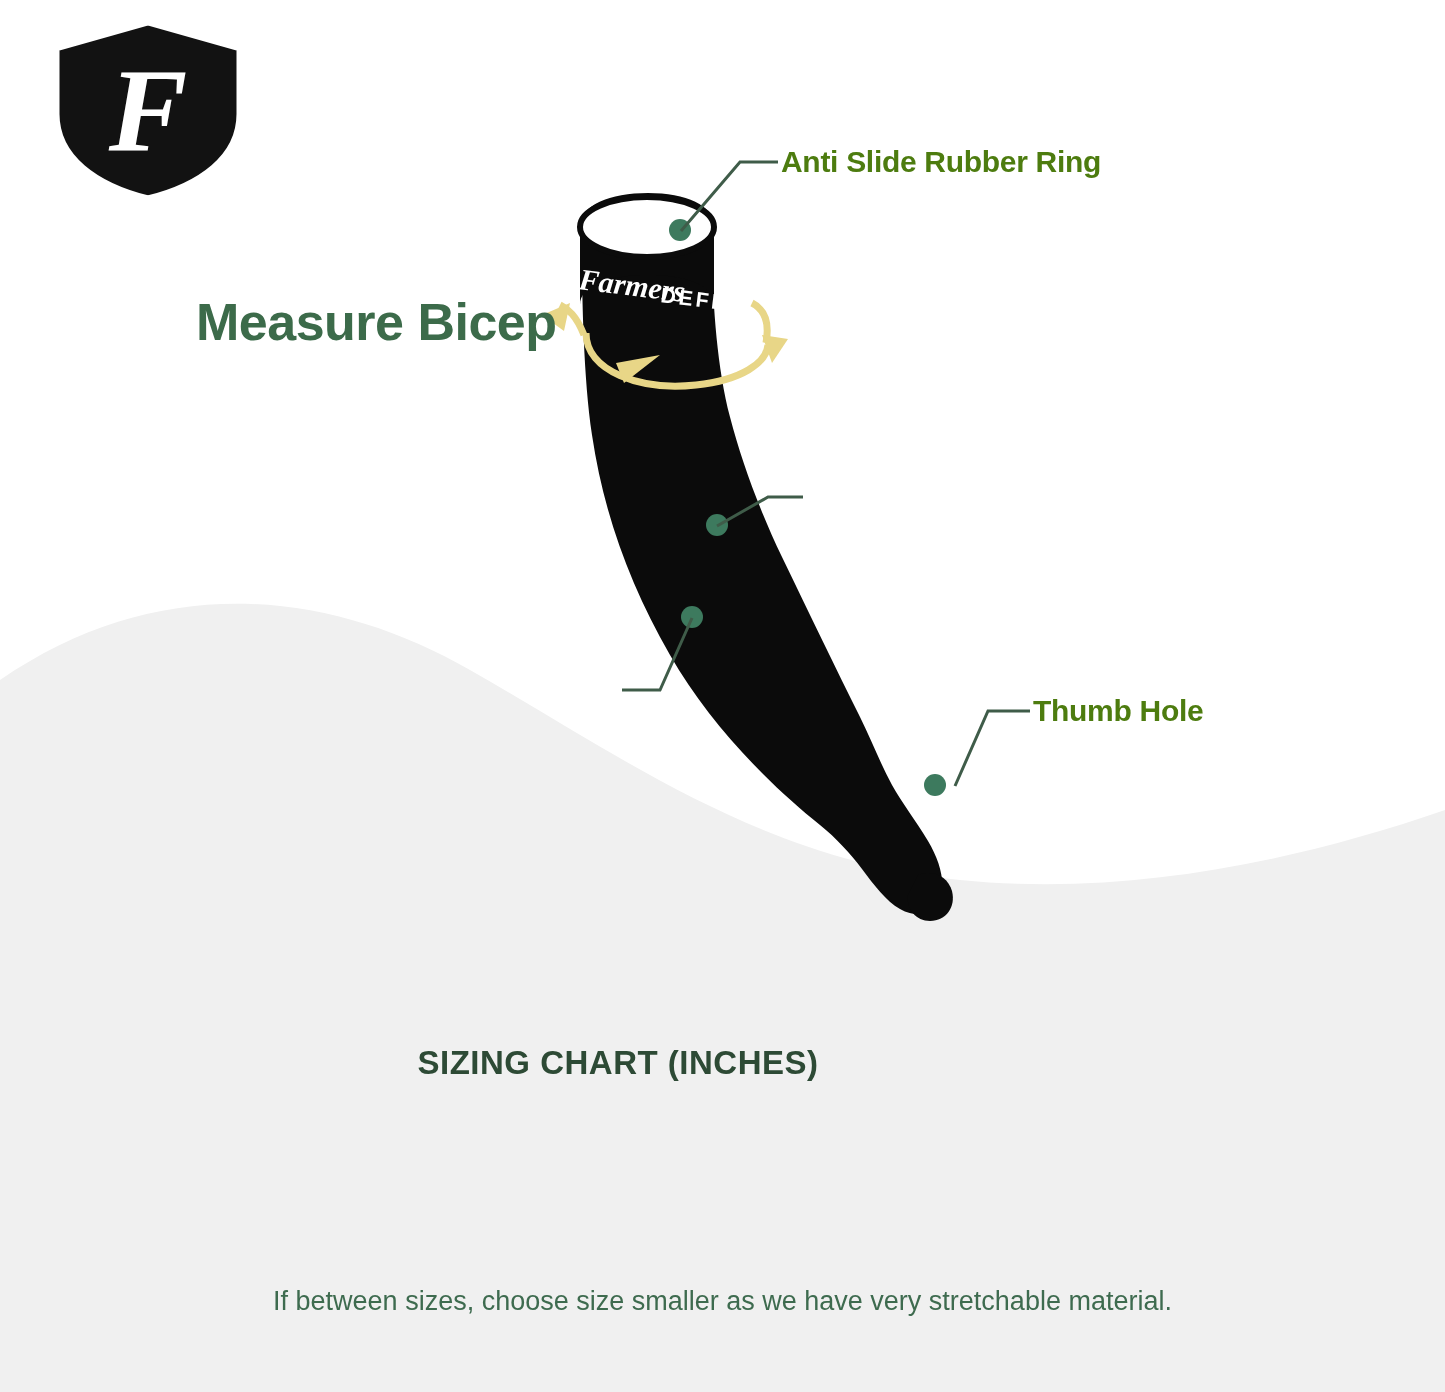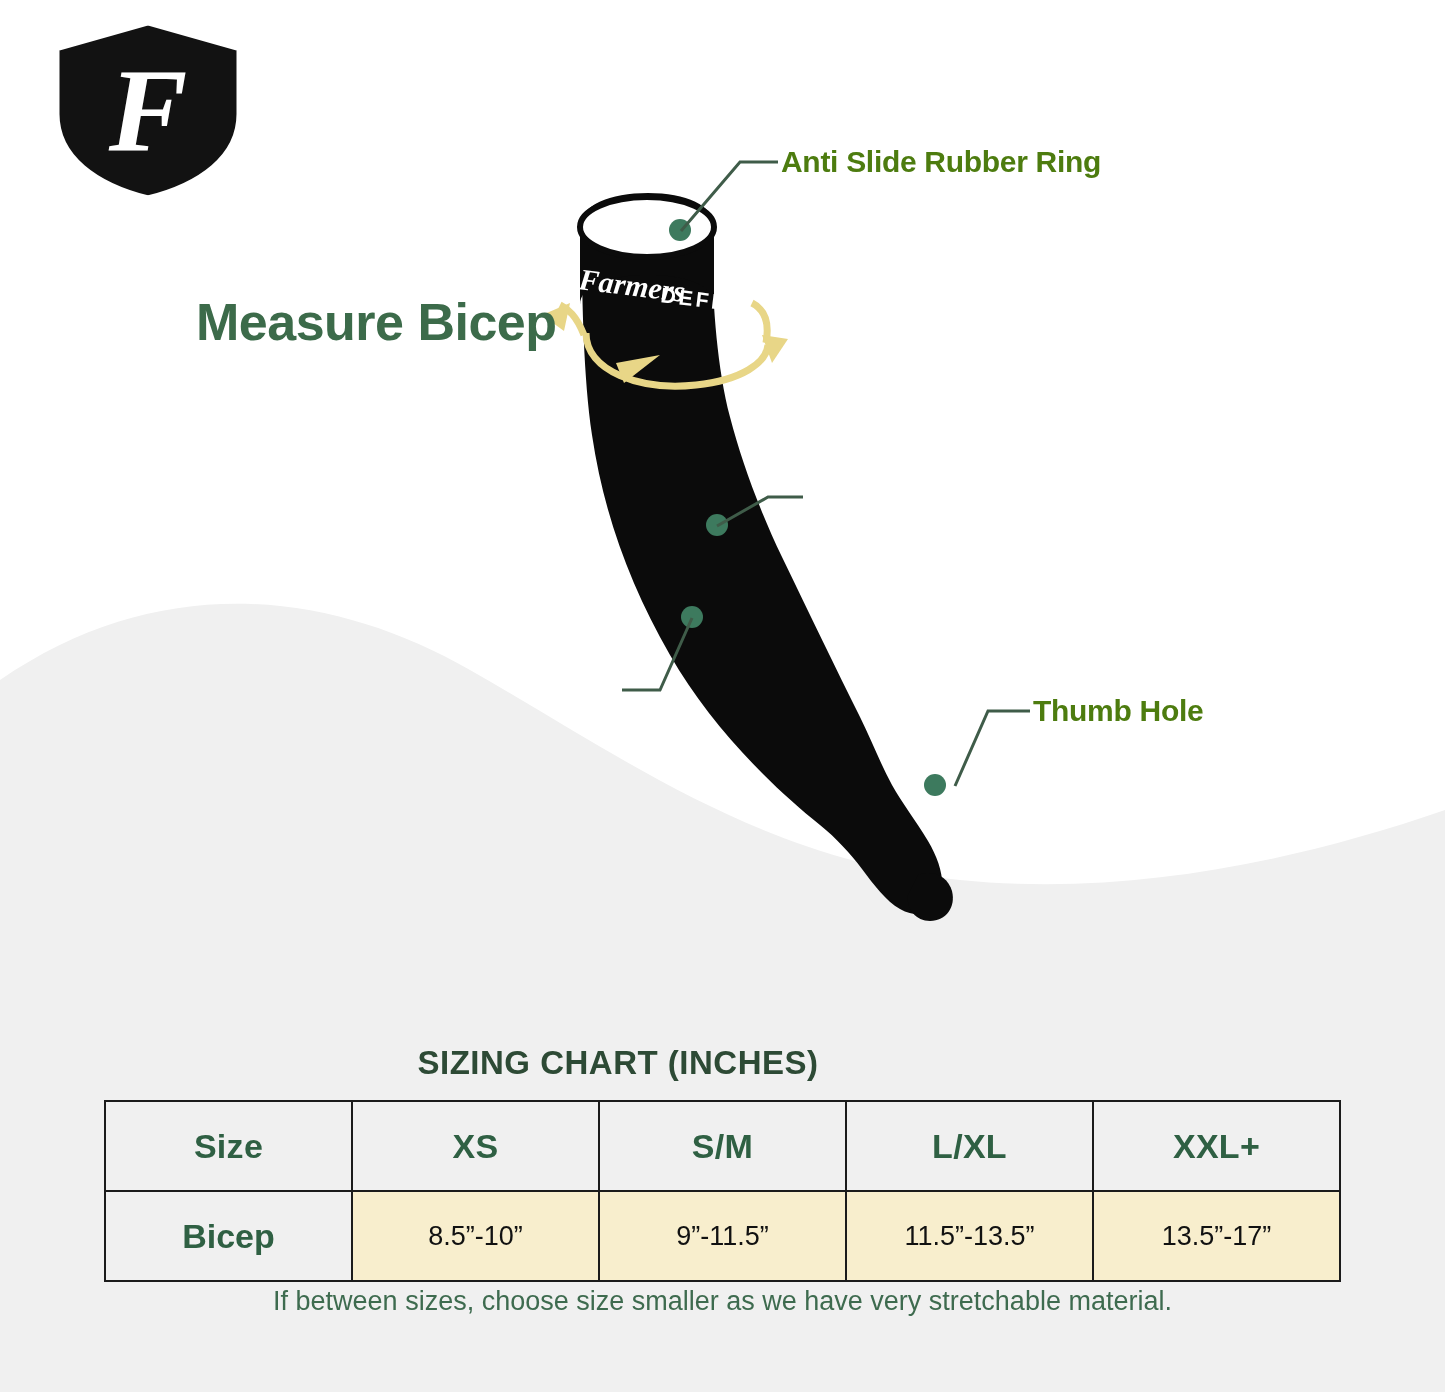--- a/index.html
+++ b/index.html
@@ -224,34 +224,16 @@
     </g>
   </svg>
 
   <div class="callout" id="callout-anti-slide">Anti Slide Rubber Ring</div>
   <div class="callout" id="callout-thumb">Thumb Hole</div>
 
   <div id="measure-bicep">Measure Bicep</div>
 
   <div id="chart-title">SIZING CHART (INCHES)</div>
 
-  <table id="size-table">
-    <tbody>
-      <tr>
-        <td class="hdr">Size</td>
-        <td class="hdr">XS</td>
-        <td class="hdr">S/M</td>
-        <td class="hdr">L/XL</td>
-        <td class="hdr">XXL+</td>
-      </tr>
-      <tr>
-        <td class="rowlabel">Bicep</td>
-        <td class="val">8.5”-10”</td>
-        <td class="val">9”-11.5”</td>
-        <td class="val">11.5”-13.5”</td>
-        <td class="val">13.5”-17”</td>
-      </tr>
-    </tbody>
-  </table>
 
   <div id="chart-note">If between sizes, choose size smaller as we have very stretchable material.</div>
 
 </div>
 
 </body></html>

